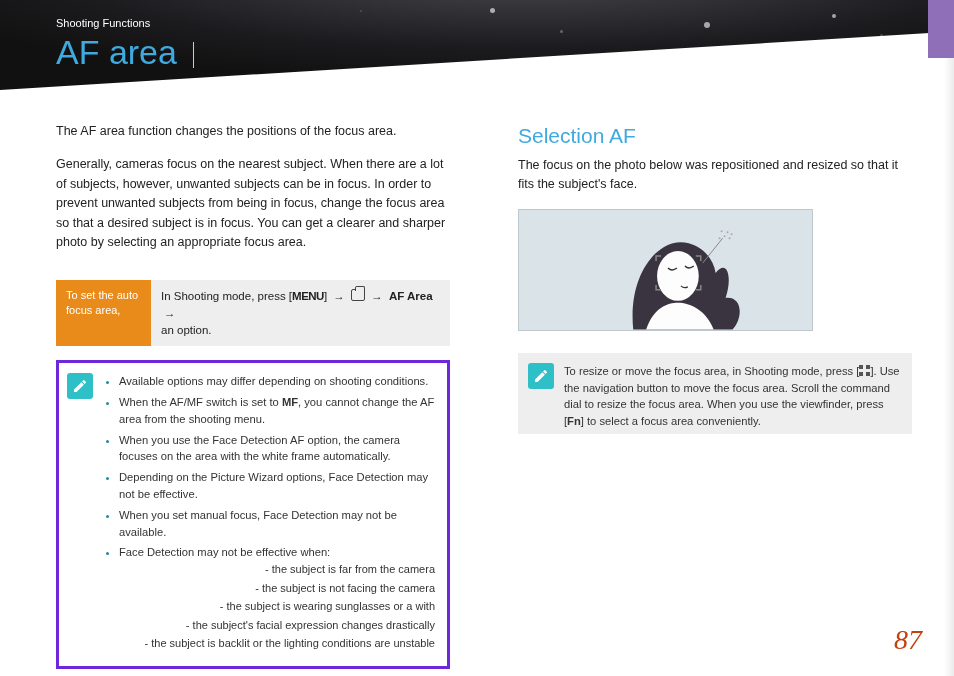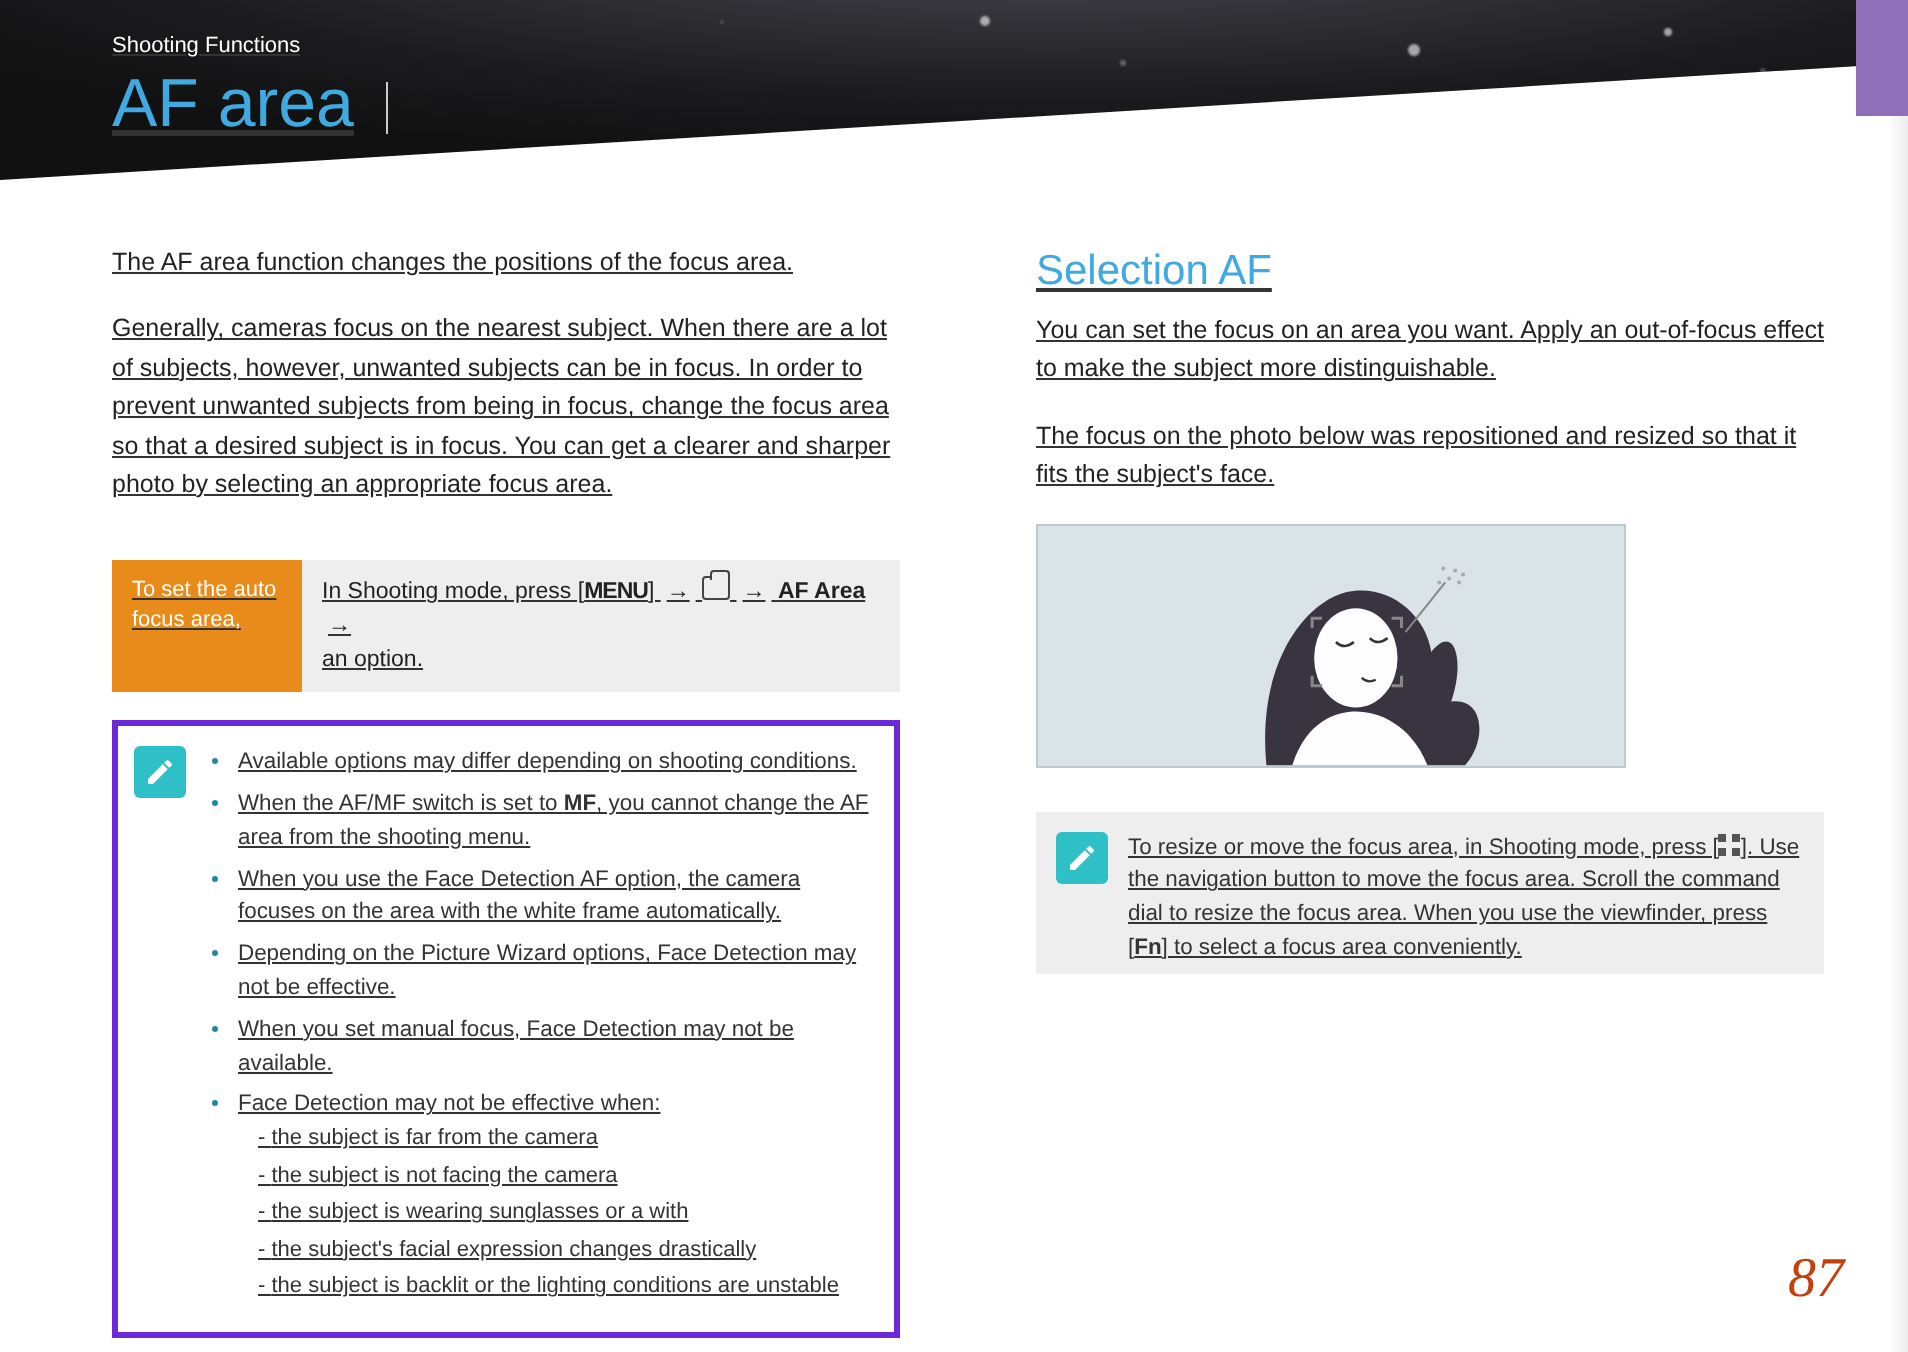--- a/index.html
+++ b/index.html
@@ -23,21 +23,20 @@
     filter: blur(0.5px);
   }
   .purple-tab {
     position: absolute; top: 0; right: 0; width: 26px; height: 58px;
     background: #8e6fb8;
     z-index: 2;
   }
   .content {
     position: relative; z-index: 3;
     padding: 18px 42px 0 56px;
-    text-decoration: underline;
   }
   .breadcrumb { color: #fff; font-size: 11px; line-height: 1; margin-bottom: 4px; }
   .page-title {
     color: #3fa9e0; font-size: 34px; font-weight: 400;
     font-family: "Segoe UI", Arial, sans-serif;
     letter-spacing: 0px;
   }
   .page-title::after {
     content: ""; display: inline-block; width: 1px; height: 26px;
     background: #ccc; vertical-align: middle; margin-left: 16px;
@@ -77,21 +76,21 @@
     display: flex; gap: 10px; font-size: 11.2px; color: #333; line-height: 1.5;
   }
   .note-icon {
     width: 26px; height: 26px; flex-shrink: 0; background: #2ec0c6; border-radius: 3px;
     display: flex; align-items: center; justify-content: center;
   }
   .note-icon svg { width: 16px; height: 16px; }
   .note-list ul { list-style: disc; padding-left: 16px; }
   .note-list ul li { margin-bottom: 4px; color: #1f8aa8; }
   .note-list ul li span { color: #333; }
-  .note-list ul.dash { list-style: none; padding-left: 10px; }
+  .note-list ul.dash { list-style: none; padding-left: 10px; text-align: right; }
   .note-list ul.dash li::before { content: "-  "; color: #333; }
   .note-list ul.dash li { color:#333; margin-bottom:2px; font-size:11px; }
 
   .gray-info {
     background: #eeeeef; padding: 10px 12px 4px 10px; display:flex; gap:10px;
     font-size: 11.2px; color:#333; line-height:1.5; margin-top: 22px;
   }
   .fn-key { font-weight:700; font-family: Arial, sans-serif; }
   .grid-icon {
     display:inline-block; width:11px; height:11px; vertical-align:-1px;
@@ -175,21 +174,20 @@
                 <li>the subject is backlit or the lighting conditions are unstable</li>
               </ul>
             </li>
           </ul>
         </div>
       </div>
     </div>
 
     <div class="col">
       <div class="section-head">Selection AF</div>
-      <p class="para">You can set the focus on an area you want. Apply an out-of-focus effect to make the subject more distinguishable.</p>
       <p class="para">The focus on the photo below was repositioned and resized so that it fits the subject's face.</p>
 
       <div class="illus">
         <svg viewBox="0 0 295 122" width="295" height="122">
 
           <path d="M115 122 C110 70 135 40 155 35 C175 30 195 45 198 65 C210 50 215 70 208 90 C225 88 226 110 215 122 Z" fill="#3a3340"></path>
 
           <ellipse cx="160" cy="68" rx="21" ry="25" fill="#fdfdfd"></ellipse>
 
           <path d="M128 122 C135 100 150 95 160 95 C172 95 188 102 196 122 Z" fill="#fdfdfd"></path>

